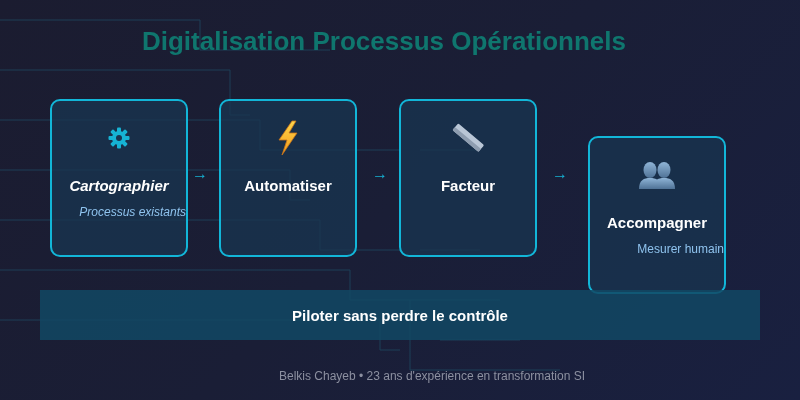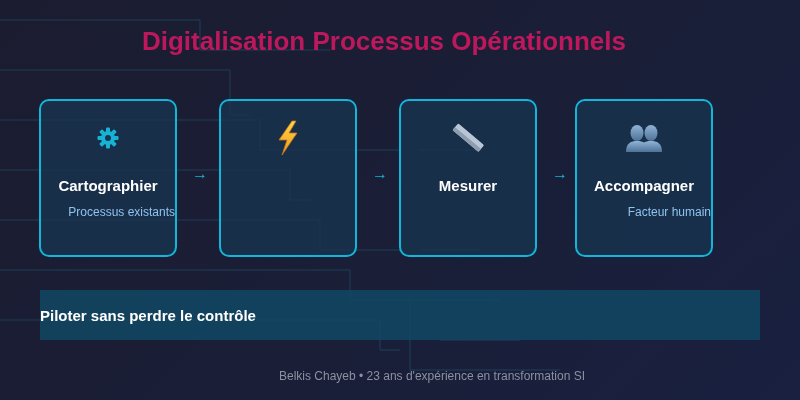--- a/index.html
+++ b/index.html
@@ -21,21 +21,21 @@
       pointer-events: none;
     }
     .title {
       position: absolute;
       top: 26px;
       left: 0;
       width: 768px;
       text-align: center;
       font-size: 26px;
       font-weight: bold;
-      color: #be185d;
+      color: #0f766e;
       letter-spacing: 0px;
     }
     .card {
       position: absolute;
       top: 99px;
       width: 138px;
       height: 158px;
       border: 2px solid #12b6d8;
       border-radius: 10px;
       background: rgba(24, 52, 80, 0.78);
@@ -81,21 +81,21 @@
     }
     .banner {
       position: absolute;
       left: 40px;
       top: 290px;
       width: 720px;
       height: 50px;
       background: rgba(18, 72, 100, 0.85);
       display: flex;
       align-items: center;
-      justify-content: flex-start;
+      justify-content: center;
       color: #ffffff;
       font-weight: bold;
       font-size: 15px;
     }
     .footer {
       position: absolute;
       top: 369px;
       left: 0;
       width: 800px;
       text-align: center;
@@ -118,21 +118,21 @@
     <polyline points="0,320 380,320 380,350 400,350"></polyline>
     <polyline points="410,300 410,370 560,370"></polyline>
     <polyline points="420,150 480,150"></polyline>
     <polyline points="420,250 480,250"></polyline>
     <polyline points="440,340 520,340"></polyline>
   </g>
 </svg>
 
 <div class="title">Digitalisation Processus Opérationnels</div>
 
-<div class="card" style="left:39px;">
+<div class="card" style="left:50px;font-style:italic;">
   <div class="icon">
     <svg width="24" height="24" viewBox="0 0 24 24">
       <g fill="#16b3d4">
         <circle cx="12" cy="12" r="7"></circle>
         <rect x="10" y="1.5" width="4" height="5" rx="1"></rect>
         <rect x="10" y="17.5" width="4" height="5" rx="1"></rect>
         <rect x="1.5" y="10" width="5" height="4" rx="1"></rect>
         <rect x="17.5" y="10" width="5" height="4" rx="1"></rect>
         <rect x="10" y="1.5" width="4" height="5" rx="1" transform="rotate(45 12 12)"></rect>
         <rect x="10" y="17.5" width="4" height="5" rx="1" transform="rotate(45 12 12)"></rect>
@@ -153,56 +153,57 @@
     <svg width="26" height="36" viewBox="0 0 26 36">
       <defs>
         <linearGradient id="bolt" x1="0" y1="0" x2="0" y2="1">
           <stop offset="0" stop-color="#ffd54a"></stop>
           <stop offset="1" stop-color="#f29a1a"></stop>
         </linearGradient>
       </defs>
       <polygon points="17,1 4,20 12,20 7,35 22,13 14,13 21,1" fill="url(#bolt)" stroke="#c8741a" stroke-width="0.8"></polygon>
     </svg>
   </div>
+  <div class="label">Automatiser</div>
 </div>
 
 <div class="arrow" style="left:369px;">→</div>
 
 <div class="card" style="left:399px;">
   <div class="icon">
     <svg width="40" height="36" viewBox="0 0 40 36">
       <g transform="rotate(40 20 18)">
         <rect x="3" y="13" width="34" height="9" rx="1.5" fill="#b9c6d6"></rect>
         <rect x="3" y="18" width="34" height="4" rx="1" fill="#8e9db0"></rect>
       </g>
     </svg>
   </div>
-  <div class="label">Mesurer</div>
+  <div class="label">Facteur</div>
 </div>
 
 <div class="arrow" style="left:549px;">→</div>
 
-<div class="card" style="left:575px;">
+<div class="card" style="left:588px;margin-top:37px;">
   <div class="icon">
     <svg width="38" height="30" viewBox="0 0 38 30">
       <defs>
         <linearGradient id="ppl" x1="0" y1="0" x2="0" y2="1">
           <stop offset="0" stop-color="#8fb4d6"></stop>
           <stop offset="1" stop-color="#4f7296"></stop>
         </linearGradient>
       </defs>
       <g fill="url(#ppl)">
         <ellipse cx="12" cy="10" rx="6.5" ry="8"></ellipse>
         <path d="M1,29 C1,20 6,18 12,18 C18,18 23,20 23,29 Z"></path>
         <ellipse cx="26" cy="10" rx="6.5" ry="8"></ellipse>
         <path d="M15,29 C15,20 20,18 26,18 C32,18 37,20 37,29 Z"></path>
       </g>
     </svg>
   </div>
   <div class="label">Accompagner</div>
-  <div class="sub">Facteur humain</div>
+  <div class="sub">Mesurer humain</div>
 </div>
 
 <div class="banner">
   <span>Piloter sans perdre le contrôle</span>
 </div>
 
 <div class="footer">Belkis Chayeb • 23 ans d'expérience en transformation SI</div>
 
 </body></html>

